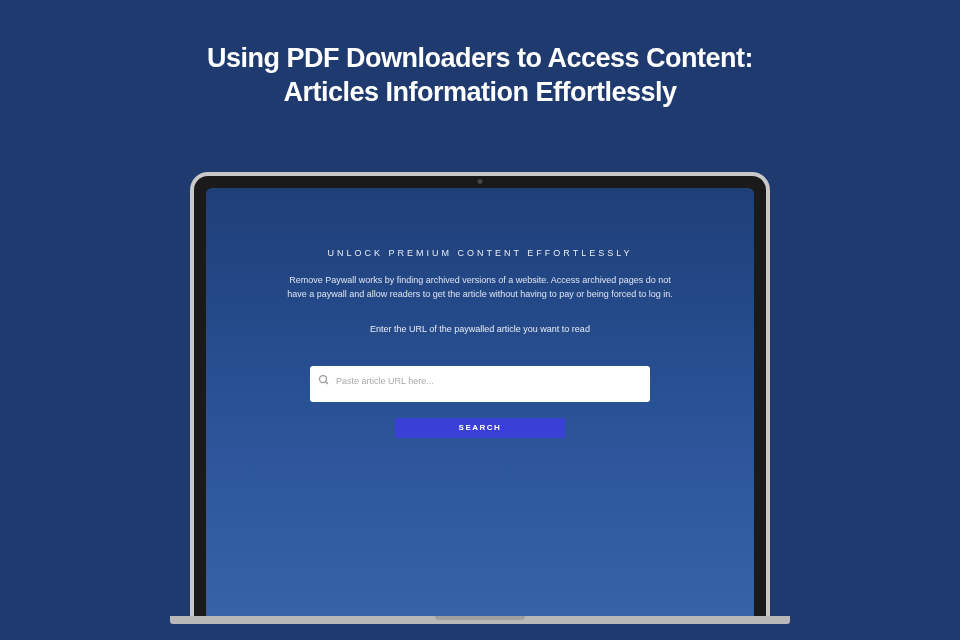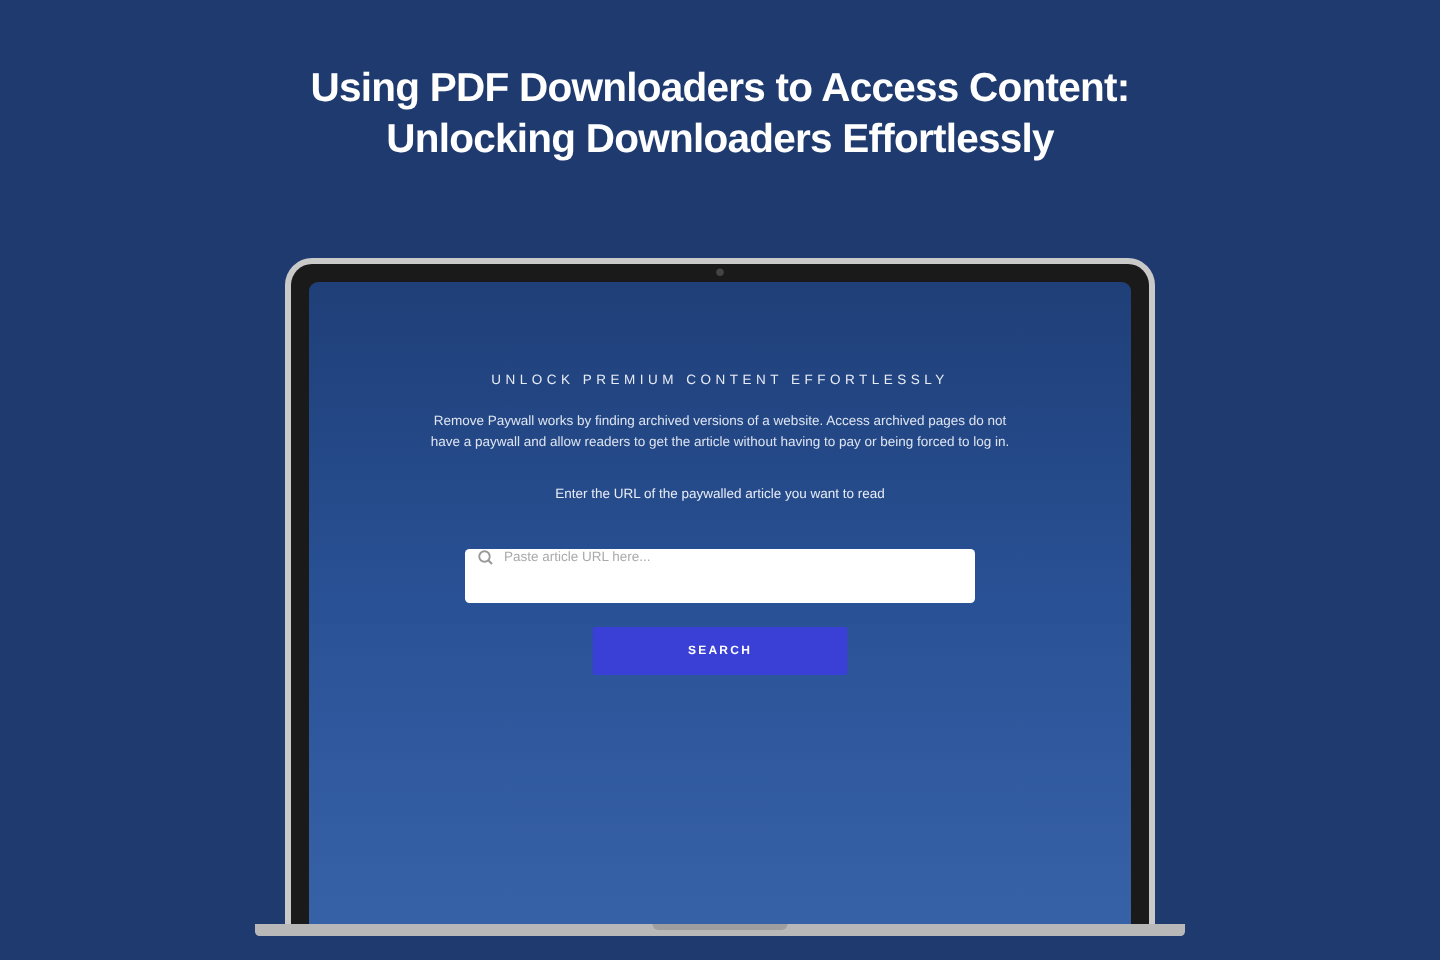--- a/index.html
+++ b/index.html
@@ -82,27 +82,27 @@
       padding: 0 40px;
       margin-bottom: 22px;
     }
     .instruction {
       font-size: 9px;
       color: #e8ecf5;
       margin-bottom: 32px;
     }
     .search-bar {
       display: flex;
-      align-items: flex-start;
+      align-items: flex-end;
       background: #fff;
       border-radius: 3px;
       height: 36px;
       width: 340px;
       margin: 0 auto 16px;
-      padding: 0 8px;
+      padding: 16px 8px;
     }
     .search-icon {
       width: 12px;
       height: 12px;
       margin-right: 6px;
       flex-shrink: 0;
     }
     .search-input {
       border: none;
       outline: none;
@@ -112,21 +112,21 @@
       background: transparent;
     }
     .search-input::placeholder { color: #aaa; }
     .search-button {
       display: block;
       width: 170px;
       margin: 0 auto;
       background: #3a3fd6;
       color: #fff;
       border: none;
-      height: 32px;
+      height: 20px;
       font-size: 8px;
       font-weight: 700;
       letter-spacing: 1.5px;
       border-radius: 2px;
       cursor: pointer;
     }
     .laptop-base {
       width: 620px;
       height: 8px;
       background: #b8b8b8;
@@ -142,21 +142,21 @@
       height: 4px;
       background: #9e9e9e;
       border-radius: 0 0 6px 6px;
     }
   </style>
 </head>
 <body>
 
 <h1 class="main-title">
   <span>Using PDF Downloaders to Access Content:</span><br>
-  <span>Unlocking Downloaders Effortlessly</span>
+  <span>Articles Information Effortlessly</span>
 </h1>
 
 <div class="laptop">
   <div class="laptop-screen-frame">
     <div class="camera"></div>
     <div class="laptop-screen-inner">
       <div class="screen-content">
         <div class="eyebrow">UNLOCK PREMIUM CONTENT EFFORTLESSLY</div>
         <div class="hero-desc">Remove Paywall works by finding archived versions of a website. Access archived pages do not have a paywall and allow readers to get the article without having to pay or being forced to log in.</div>
         <div class="instruction">Enter the URL of the paywalled article you want to read</div>

